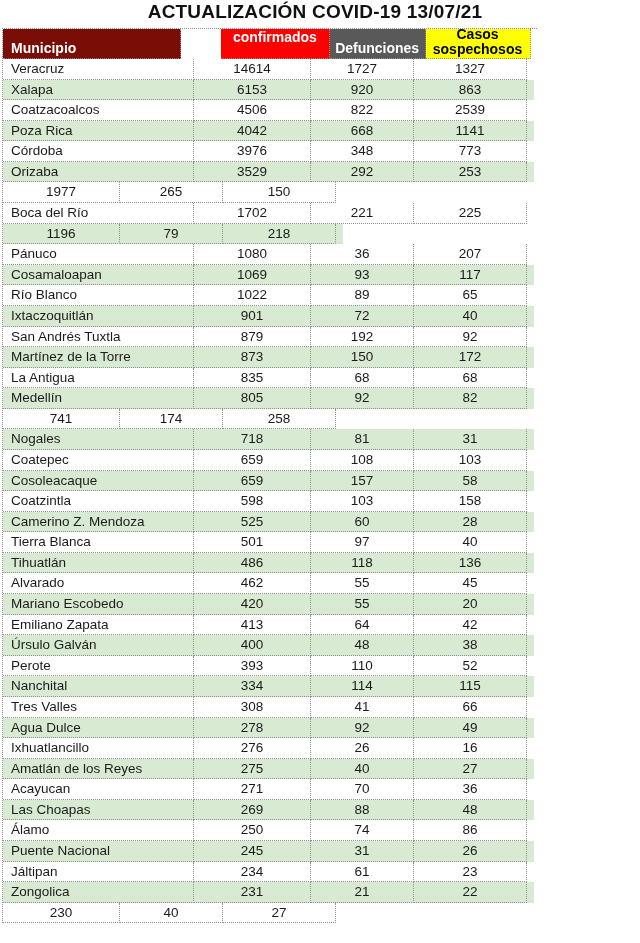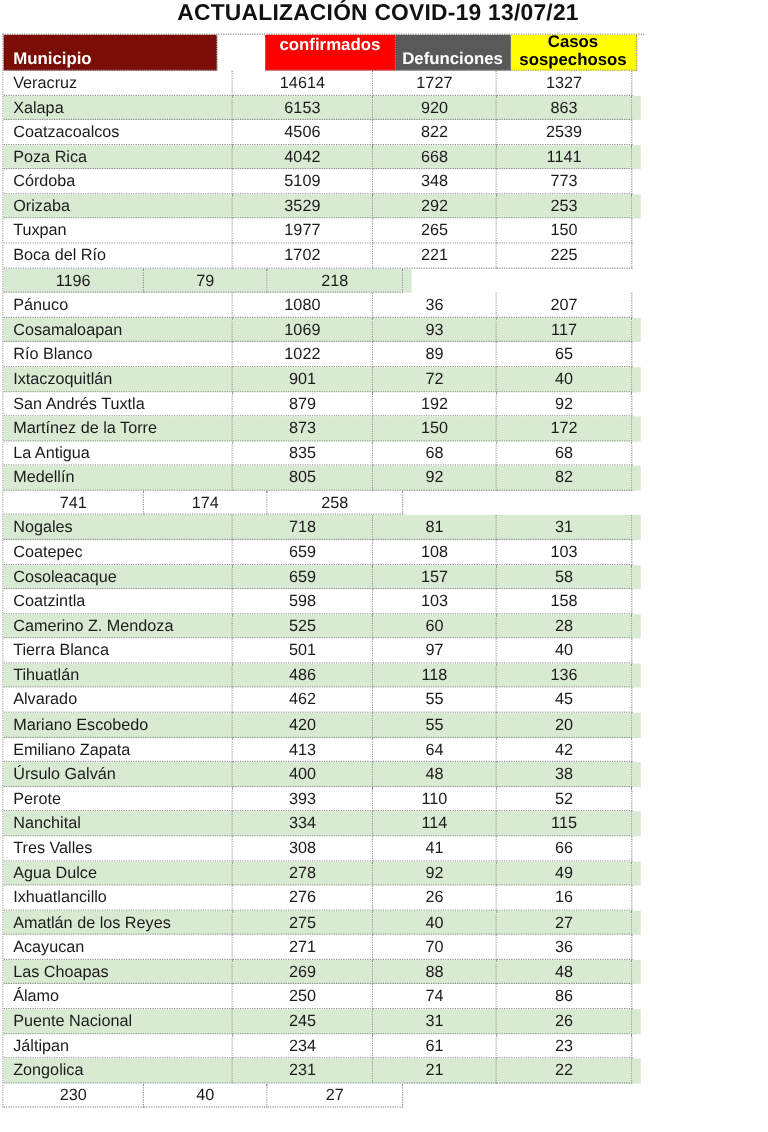--- a/index.html
+++ b/index.html
@@ -148,34 +148,33 @@
         </div>
         <div class="row alt">
           <div class="cell c0">Poza Rica</div>
           <div class="cell c1">4042</div>
           <div class="cell c2">668</div>
           <div class="cell c3">1141</div>
           <div class="spill"></div>
         </div>
         <div class="row">
           <div class="cell c0">Córdoba</div>
-          <div class="cell c1">5109</div>
+          <div class="cell c1">3976</div>
           <div class="cell c2">348</div>
           <div class="cell c3">773</div>
           <div class="spill"></div>
         </div>
         <div class="row alt">
           <div class="cell c0">Orizaba</div>
           <div class="cell c1">3529</div>
           <div class="cell c2">292</div>
           <div class="cell c3">253</div>
           <div class="spill"></div>
         </div>
         <div class="row">
-          <div class="cell c0">Tuxpan</div>
           <div class="cell c1">1977</div>
           <div class="cell c2">265</div>
           <div class="cell c3">150</div>
           <div class="spill"></div>
         </div>
         <div class="row">
           <div class="cell c0">Boca del Río</div>
           <div class="cell c1">1702</div>
           <div class="cell c2">221</div>
           <div class="cell c3">225</div>

